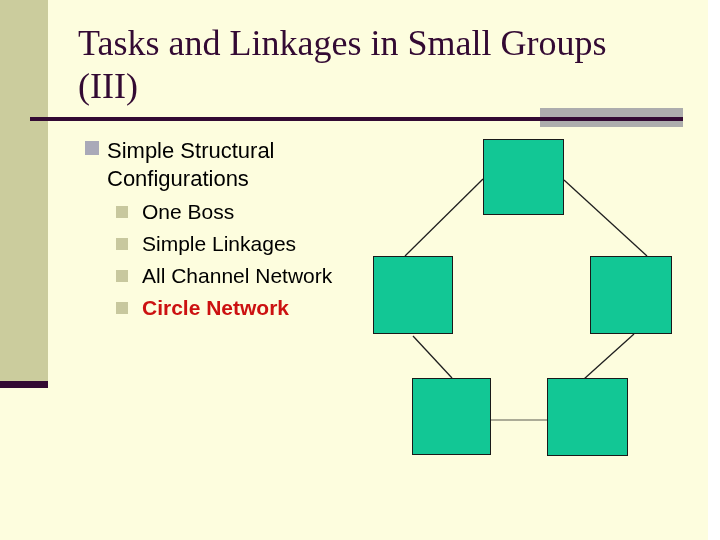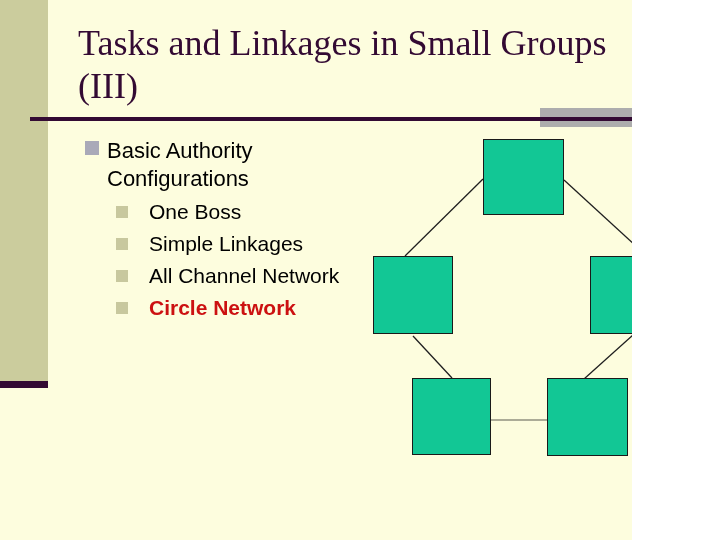--- a/index.html
+++ b/index.html
@@ -1,18 +1,18 @@
 <!DOCTYPE html>
 <html><head>
 <meta charset="utf-8">
 <style>
   html, body { margin: 0; padding: 0; }
   .slide {
     position: relative;
-    width: 632px;
+    width: 708px;
     height: 540px;
     background: #FDFDDE;
     overflow: hidden;
     font-family: "Liberation Sans", sans-serif;
   }
   
   .olive-bar {
     position: absolute; left: 0; top: 0;
     width: 48px; height: 381px;
     background: #CBCC9D;
@@ -52,21 +52,21 @@
     flex: 0 0 auto;
     width: 14px; height: 14px;
     background: #A9A9B8;
     margin-top: 4px; margin-right: 8px;
   }
   .l1-text {
     font-size: 22px; line-height: 28px;
     width: 185px;
   }
   .l2-list { margin-left: 31px; margin-top: 8px; }
-  .l2-item { display: flex; margin-bottom: 10px; gap: 7px; }
+  .l2-item { display: flex; margin-bottom: 10px; }
   .l2-bullet {
     flex: 0 0 auto;
     width: 12px; height: 12px;
     background: #C8C89E;
     margin-top: 5px; margin-right: 14px;
   }
   .l2-text { font-size: 21px; line-height: 22px; white-space: nowrap; }
   .l2-item.highlight .l2-text { color: #CC1111; font-weight: bold; }
   
   .connectors {
@@ -90,21 +90,21 @@
   <div class="olive-underline"></div>
 
   <h1 class="title"><span>Tasks and Linkages in Small Groups</span><br><span>(III)</span></h1>
 
   <div class="gray-accent"></div>
   <div class="title-rule"></div>
 
   <div class="content">
     <div class="l1-item">
       <span class="l1-bullet"></span>
-      <span class="l1-text">Basic Authority Configurations</span>
+      <span class="l1-text">Simple Structural Configurations</span>
     </div>
     <div class="l2-list">
       <div class="l2-item">
         <span class="l2-bullet"></span>
         <span class="l2-text">One Boss</span>
       </div>
       <div class="l2-item">
         <span class="l2-bullet"></span>
         <span class="l2-text">Simple Linkages</span>
       </div>

